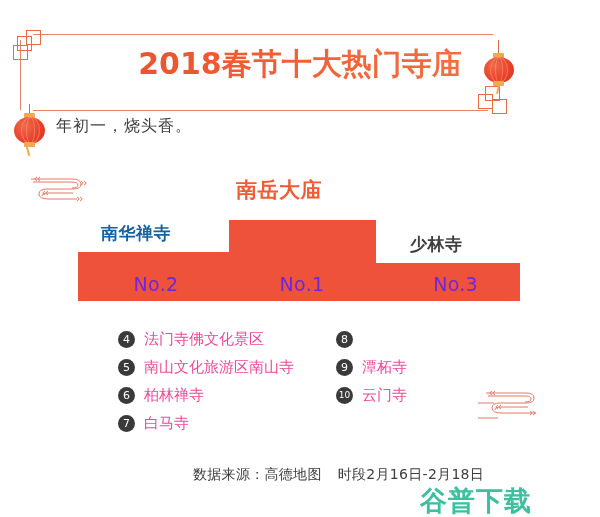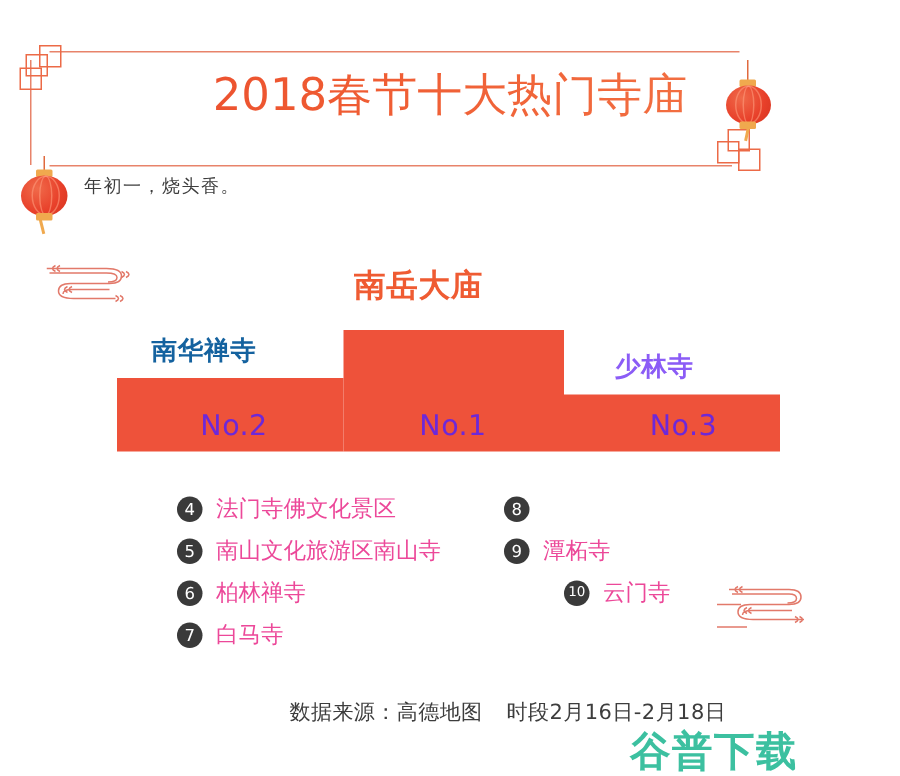--- a/index.html
+++ b/index.html
@@ -43,21 +43,21 @@
   .corner-br .sq2 { left: 478px; top: 94px; width: 13px; height: 13px; }
   .corner-br .sq3 { left: 492px; top: 99px; width: 13px; height: 13px; }
 
   
   .title {
     position: absolute;
     left: 0; top: 46px;
     width: 600px;
     text-align: center;
     font-size: 30px;
-    font-weight: normal;
+    font-weight: bold;
     letter-spacing: 0px;
     color: #ef5b32;
     background: linear-gradient(95deg, #e8452b 0%, #ef5b32 38%, #f47a4a 100%);
     -webkit-background-clip: text;
     background-clip: text;
     -webkit-text-fill-color: transparent;
     font-family: "DejaVu Sans", "Liberation Sans", sans-serif;
     line-height: 1.2;
   }
 
@@ -106,21 +106,21 @@
   #lantern-left .body { left: 2px; top: 13px; width: 31px; height: 27px; }
   #lantern-left .rib.r1 { left: 9px; top: 13px; width: 17px; height: 25px; }
   #lantern-left .rib.r2 { left: 14px; top: 13px; width: 7px; height: 25px; }
   #lantern-left .cap.bot { left: 12px; top: 38px; width: 11px; height: 5px; }
   #lantern-left .tassel { left: 15px; top: 42px; width: 2px; height: 10px; transform: rotate(-14deg); }
 
   
   .subtitle {
     position: absolute;
     left: 56px; top: 116px;
-    font-size: 12px;
+    font-size: 16px;
     color: #3d3d3d;
     letter-spacing: 1px;
   }
 
   
   .cloud { position: absolute; }
   .cloud svg { display: block; }
 
   #cloud-left  { left: 31px;  top: 172px; }
   #cloud-right { left: 478px; top: 386px; }
@@ -136,21 +136,21 @@
     left: 236px; top: 176px;
     color: #ef5b32;
     font-size: 21px;
   }
   #label-2 {
     left: 101px; top: 222px;
     color: #14629f;
   }
   #label-3 {
     left: 410px; top: 233px;
-    color: #8b5cf6;
+    color: #404040;
   }
 
   .block {
     position: absolute;
     background: #ee523a;
   }
   #block-2 { left: 78px;  top: 252px; width: 151px; height: 49px; }
   #block-1 { left: 229px; top: 220px; width: 147px; height: 81px; }
   #block-3 { left: 376px; top: 263px; width: 144px; height: 38px; }
 
@@ -189,21 +189,21 @@
     height: 17px;
     border-radius: 50%;
     background: #3a3a3a;
     color: #ffffff;
     font-size: 11px;
     line-height: 17px;
     text-align: center;
     flex: 0 0 auto;
     font-family: "DejaVu Sans", "Liberation Sans", sans-serif;
   }
-  .bullet.wide { font-size: 9px; margin-left: 40px; }
+  .bullet.wide { font-size: 9px; }
   .item-text {
     margin-left: 9px;
     font-size: 15px;
     color: #ec4899;
     white-space: nowrap;
   }
 
   
   .footer {
     position: absolute;

